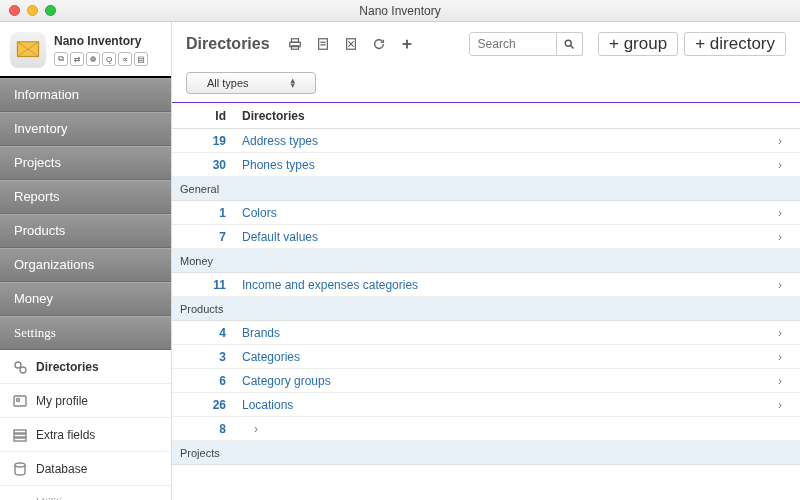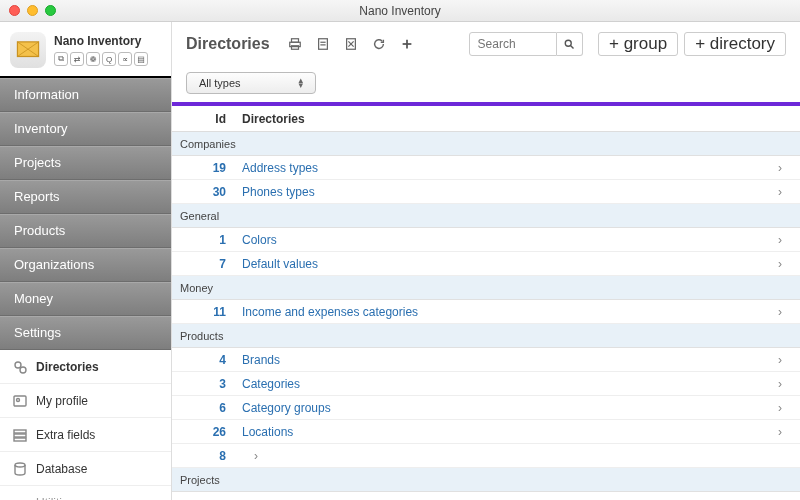--- a/index.html
+++ b/index.html
@@ -55,21 +55,21 @@
 }
 .nav { display:flex; flex-direction:column; border-top:2px solid #000000; }
 .nav-item {
   height:34px; display:flex; align-items:center; padding:0 14px;
   color:#fff; font-size:13px;
   background:linear-gradient(#9a9a9a,#7e7e7e);
   border-bottom:1px solid #6d6d6d;
   box-shadow: inset 0 1px 0 rgba(255,255,255,0.15);
   cursor:pointer;
 }
-.nav-item:last-child { border-bottom:1px solid #6d6d6d; }
+.nav-item:last-child { border-bottom:1px solid #6d6d6d;font-family:Liberation Serif, serif; }
 .subnav { display:flex; flex-direction:column; }
 .sub-item {
   height:34px; display:flex; align-items:center; gap:8px; padding:0 12px;
   color:#333; background:#fff; border-bottom:1px solid #eee;
   cursor:pointer;
 }
 .sub-item.active { font-weight:600; }
 .sub-icon { width:16px; height:16px; color:#888; display:flex; align-items:center; justify-content:center; }
 
 .main { flex:1; background:#f0f0f0; display:flex; flex-direction:column; overflow:hidden; }
@@ -94,26 +94,26 @@
 .spacer { flex:1; }
 .obtn {
   height:24px; padding:0 10px; border:1px solid #ccc; background:#fff;
   border-radius:3px; cursor:pointer; font-size:17px; color:#333;
 }
 
 .filterbar { padding:8px 14px 8px 14px; background:#fff; }
 .select {
   width:130px; height:22px; border:1px solid #bbb; border-radius:4px;
   background:linear-gradient(#fdfdfd,#ededed); font-size:11px; color:#333;
-  padding:0 12px; display:flex; align-items:center; justify-content:space-between;
+  padding:0 20px; display:flex; align-items:center; justify-content:space-between;
   cursor:pointer;
 }
 .select .arr { font-size:9px; color:#666; display:flex; flex-direction:column; line-height:5px;}
 
-.table { flex:1; overflow:auto; background:#fff; border-top:4px solid #6d28d9; }
+.table { flex:1; overflow:auto; background:#fff; border-top:1px solid #6d28d9; }
 .thead {
   display:flex; height:26px; border-bottom:1px solid #ddd; font-weight:700; color:#333;
   position:sticky; top:0; background:#fff;
 }
 .col-id { width:64px; text-align:right; padding-right:10px; display:flex; align-items:center; justify-content:flex-end;}
 .col-name { flex:1; padding-left:6px; display:flex; align-items:center;}
 .col-arrow { width:40px; }
 .group-head {
   height:24px; background:#e8f1f8; color:#444; font-size:11px;
   display:flex; align-items:center; padding:0 8px; border-bottom:1px solid #e0e0e0;
@@ -278,21 +278,20 @@
       </div>
     </div>
 
     <div class="table">
       <div class="thead">
         <div class="col-id">Id</div>
         <div class="col-name">Directories</div>
         <div class="col-arrow"></div>
       </div>
       <div id="tbody">
-          <div class="group-head">Companies</div>
           <div class="row">
             <div class="col-id">19</div>
             <div class="col-name">Address types</div>
             <div class="col-arrow"><span class="chev">›</span></div>
           </div>
           <div class="row">
             <div class="col-id">30</div>
             <div class="col-name">Phones types</div>
             <div class="col-arrow"><span class="chev">›</span></div>
           </div>

